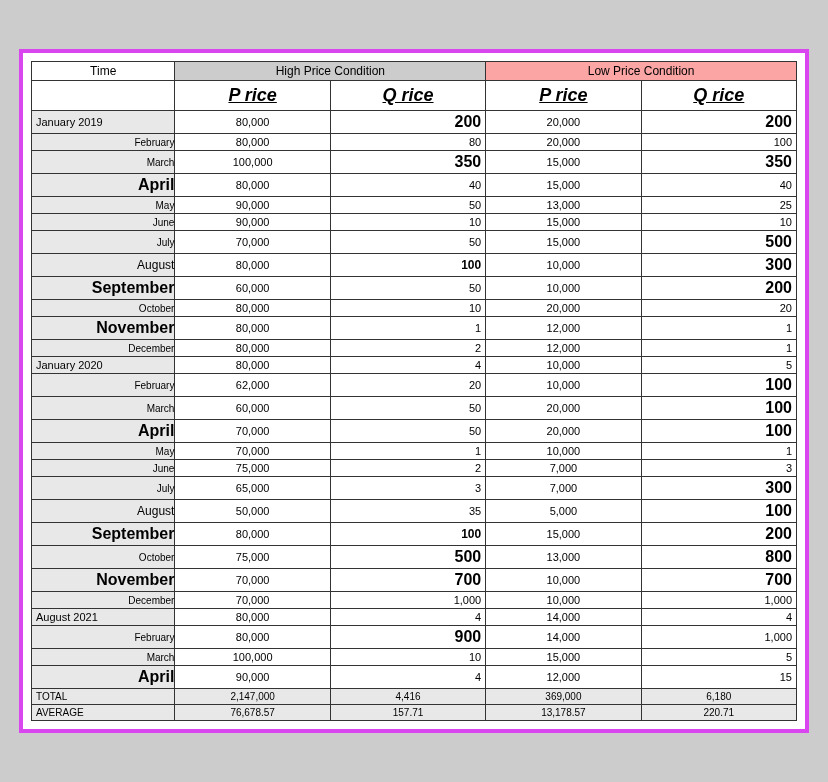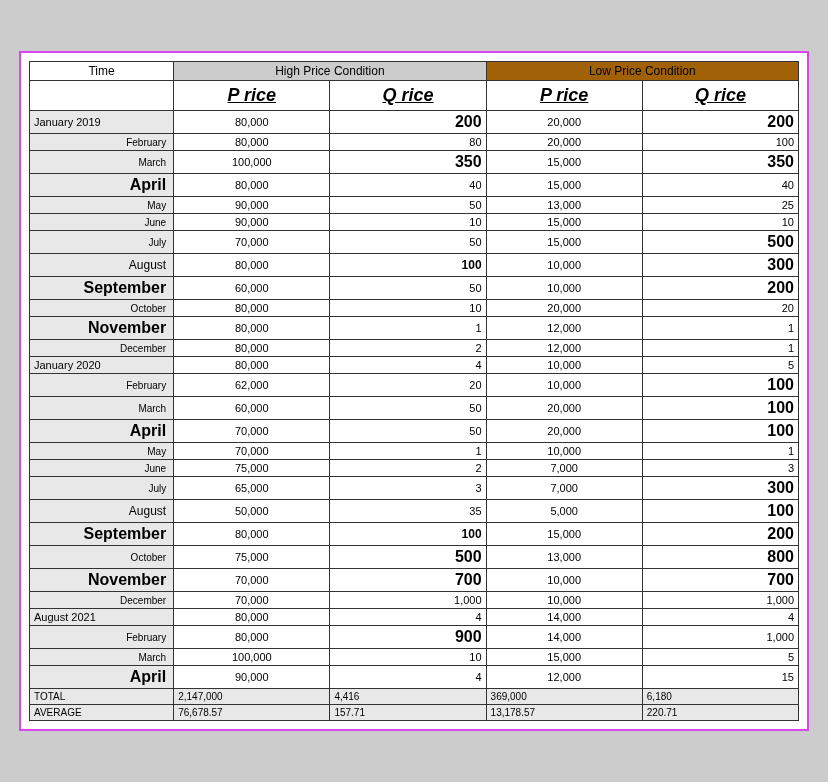--- a/index.html
+++ b/index.html
@@ -7,21 +7,21 @@
       background: #ccc;
       display: flex;
       justify-content: center;
       align-items: center;
       min-height: 782px;
       font-family: Arial, sans-serif;
       font-size: 11px;
     }
     .container {
       background: #fff;
-      border: 2px solid #d946ef;
+      border: 4px solid #d946ef;
       width: 790px;
       padding: 8px;
     }
     table {
       width: 100%;
       border-collapse: collapse;
     }
     th, td {
       border: 1px solid #333;
       padding: 2px 4px;
@@ -42,21 +42,21 @@
       text-align: center;
       font-size: 18px;
       font-weight: bold;
       font-style: italic;
       padding: 4px;
     }
 
     
     td.time-cell {
       text-align: right;
-      padding-right: 7px;
+      padding-right: 0;
       background: #e8e8e8;
     }
     td.time-cell.large {
       font-size: 16px;
       font-weight: bold;
       text-align: right;
     }
     td.time-cell.medium {
       font-size: 12px;
       font-weight: normal;
@@ -93,33 +93,33 @@
     .footer-row td {
       background: #e8e8e8;
       font-size: 10px;
     }
     .footer-row td.label {
       text-align: left;
       padding-left: 4px;
       font-weight: normal;
     }
     .footer-row td.value {
-      text-align: left;
+      text-align: center;
     }
   </style>
 </head>
 <body>
 
 <div class="container">
   <table>
     <thead>
       <tr class="header-top">
         <th class="col-time">Time</th>
         <th colspan="2" style="background:#ccc;margin-left:35px;">High Price Condition</th>
-        <th colspan="2" style="background:#a16207;text-align:center;">Low Price Condition</th>
+        <th colspan="2" style="background:#fca5a5;text-align:center;">Low Price Condition</th>
       </tr>
       <tr class="header-sub">
         <th class="col-time"></th>
         <th class="col-price" style="text-decoration: underline;">P rice</th>
         <th class="col-qty" style="text-decoration: underline;">Q rice</th>
         <th class="col-price" style="text-decoration: underline;">P rice</th>
         <th class="col-qty" style="text-decoration: underline;">Q rice</th>
       </tr>
     </thead>
     <tbody id="table-body">

